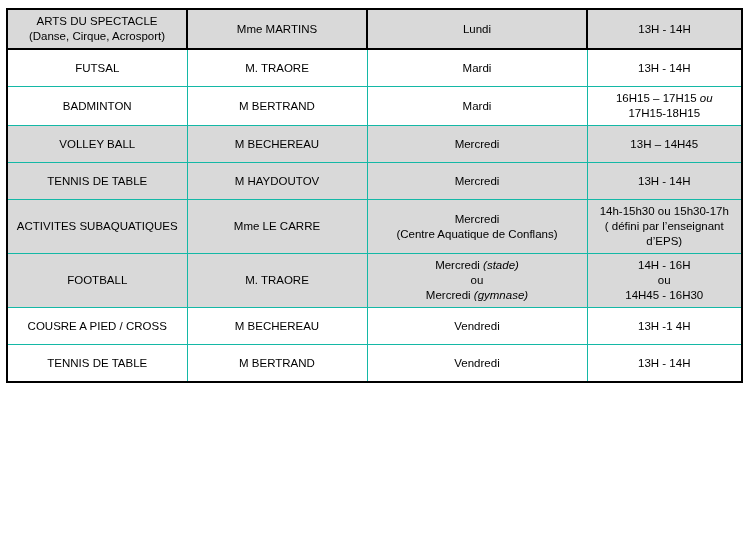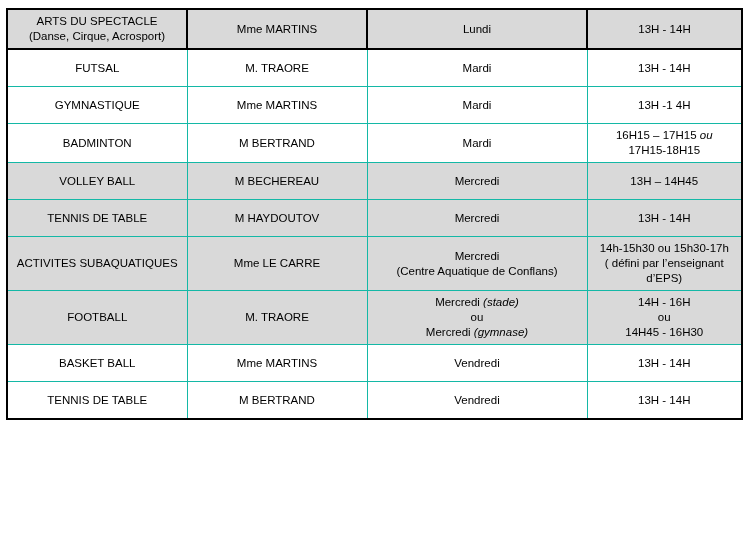--- a/index.html
+++ b/index.html
@@ -87,34 +87,20 @@
           </td>
           <td>
             <div class="line"><span>Mardi</span></div>
           </td>
           <td>
             <div class="line"><span>13H - 14H</span></div>
           </td>
         </tr>
         <tr>
           <td>
-            <div class="line"><span>GYMNASTIQUE</span></div>
-          </td>
-          <td>
-            <div class="line"><span>Mme MARTINS</span></div>
-          </td>
-          <td>
-            <div class="line"><span>Mardi</span></div>
-          </td>
-          <td>
-            <div class="line"><span>13H -1 4H</span></div>
-          </td>
-        </tr>
-        <tr>
-          <td>
             <div class="line"><span>BADMINTON</span></div>
           </td>
           <td>
             <div class="line"><span>M BERTRAND</span></div>
           </td>
           <td>
             <div class="line"><span>Mardi</span></div>
           </td>
           <td>
             <div class="line"><span>16H15 – 17H15 </span><span class="it">ou</span></div>
@@ -179,30 +165,30 @@
             <div class="line"><span>Mercredi </span><span class="it">(gymnase)</span></div>
           </td>
           <td>
             <div class="line"><span>14H - 16H</span></div>
             <div class="line"><span>ou</span></div>
             <div class="line"><span>14H45 - 16H30</span></div>
           </td>
         </tr>
         <tr>
           <td>
-            <div class="line"><span>BASKET BALL</span></div>
-          </td>
-          <td>
-            <div class="line"><span>Mme MARTINS</span></div>
+            <div class="line"><span>COUSRE A PIED / CROSS</span></div>
+          </td>
+          <td>
+            <div class="line"><span>M BECHEREAU</span></div>
           </td>
           <td>
             <div class="line"><span>Vendredi</span></div>
           </td>
           <td>
-            <div class="line"><span>13H - 14H</span></div>
+            <div class="line"><span>13H -1 4H</span></div>
           </td>
         </tr>
         <tr>
           <td>
             <div class="line"><span>TENNIS DE TABLE</span></div>
           </td>
           <td>
             <div class="line"><span>M BERTRAND</span></div>
           </td>
           <td>

